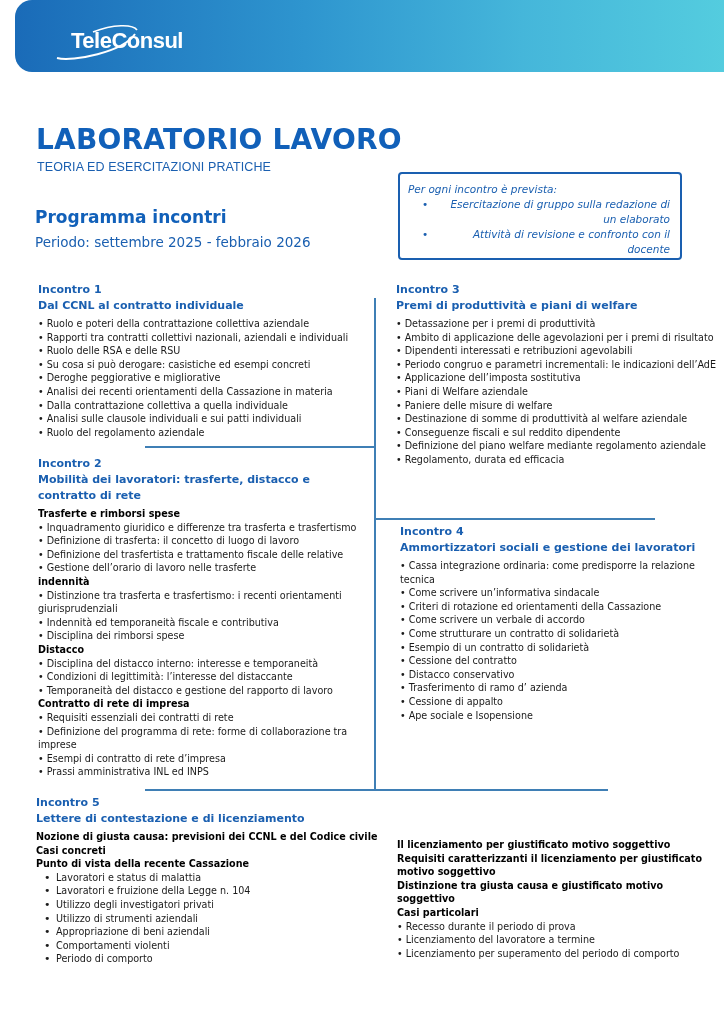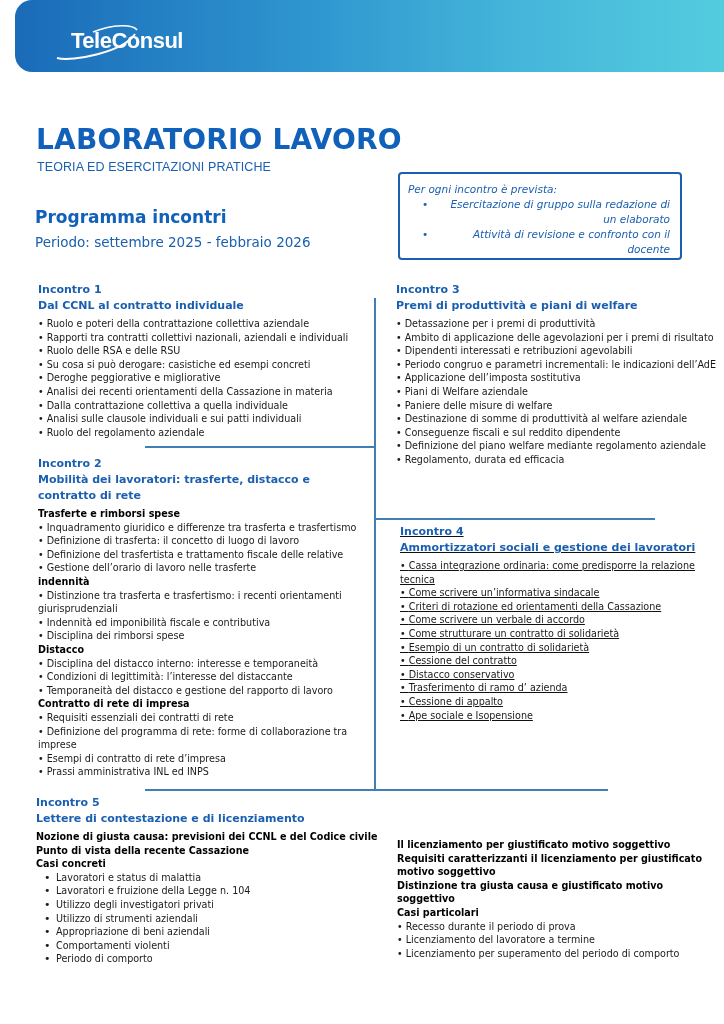--- a/index.html
+++ b/index.html
@@ -114,21 +114,21 @@
   <div class="sec-num">Incontro 2</div>
   <div class="sec-title">Mobilità dei lavoratori: trasferte, distacco e contratto di rete</div>
   <div class="items">
     <div class="sub">Trasferte e rimborsi spese</div>
     <div class="dot">Inquadramento giuridico e differenze tra trasferta e trasfertismo</div>
     <div class="dot">Definizione di trasferta: il concetto di luogo di lavoro</div>
     <div class="dot">Definizione del trasfertista e trattamento fiscale delle relative</div>
     <div class="dot">Gestione dell’orario di lavoro nelle trasferte</div>
     <div class="sub">indennità</div>
     <div class="dot">Distinzione tra trasferta e trasfertismo: i recenti orientamenti giurisprudenziali</div>
-    <div class="dot">Indennità ed imponibilità fiscale e contributiva</div>
+    <div class="dot">Indennità ed temporaneità fiscale e contributiva</div>
     <div class="dot">Disciplina dei rimborsi spese</div>
     <div class="sub">Distacco</div>
     <div class="dot">Disciplina del distacco interno: interesse e temporaneità</div>
     <div class="dot">Condizioni di legittimità: l’interesse del distaccante</div>
     <div class="dot">Temporaneità del distacco e gestione del rapporto di lavoro</div>
     <div class="sub">Contratto di rete di impresa</div>
     <div class="dot">Requisiti essenziali dei contratti di rete</div>
     <div class="dot">Definizione del programma di rete: forme di collaborazione tra imprese</div>
     <div class="dot">Esempi di contratto di rete d’impresa</div>
     <div class="dot">Prassi amministrativa INL ed INPS</div>
@@ -146,21 +146,21 @@
     <div class="dot">Applicazione dell’imposta sostitutiva</div>
     <div class="dot">Piani di Welfare aziendale</div>
     <div class="dot">Paniere delle misure di welfare</div>
     <div class="dot">Destinazione di somme di produttività al welfare aziendale</div>
     <div class="dot">Conseguenze fiscali e sul reddito dipendente</div>
     <div class="dot">Definizione del piano welfare mediante regolamento aziendale</div>
     <div class="dot">Regolamento, durata ed efficacia</div>
   </div>
 </div>
 
-<div class="section" style="left:400px; top:524px; width:322px;text-decoration:underline;">
+<div class="section" style="left:400px; top:524px; width:322px;">
   <div class="sec-num">Incontro 4</div>
   <div class="sec-title">Ammortizzatori sociali e gestione dei lavoratori</div>
   <div class="items">
     <div class="dot">Cassa integrazione ordinaria: come predisporre la relazione tecnica</div>
     <div class="dot">Come scrivere un’informativa sindacale</div>
     <div class="dot">Criteri di rotazione ed orientamenti della Cassazione</div>
     <div class="dot">Come scrivere un verbale di accordo</div>
     <div class="dot">Come strutturare un contratto di solidarietà</div>
     <div class="dot">Esempio di un contratto di solidarietà</div>
     <div class="dot">Cessione del contratto</div>
@@ -169,22 +169,22 @@
     <div class="dot">Cessione di appalto</div>
     <div class="dot">Ape sociale e Isopensione</div>
   </div>
 </div>
 
 <div class="section" style="left:36px; top:795px; width:350px;">
   <div class="sec-num">Incontro 5</div>
   <div class="sec-title">Lettere di contestazione e di licenziamento</div>
   <div class="items">
     <div class="sub">Nozione di giusta causa: previsioni dei CCNL e del Codice civile</div>
+    <div class="sub">Casi concreti</div>
     <div class="sub">Punto di vista della recente Cassazione</div>
-    <div class="sub">Casi concreti</div>
     <ul class="dotlist">
       <li>Lavoratori e status di malattia</li>
       <li>Lavoratori e fruizione della Legge n. 104</li>
       <li>Utilizzo degli investigatori privati</li>
       <li>Utilizzo di strumenti aziendali</li>
       <li>Appropriazione di beni aziendali</li>
       <li>Comportamenti violenti</li>
       <li>Periodo di comporto</li>
     </ul>
   </div>

